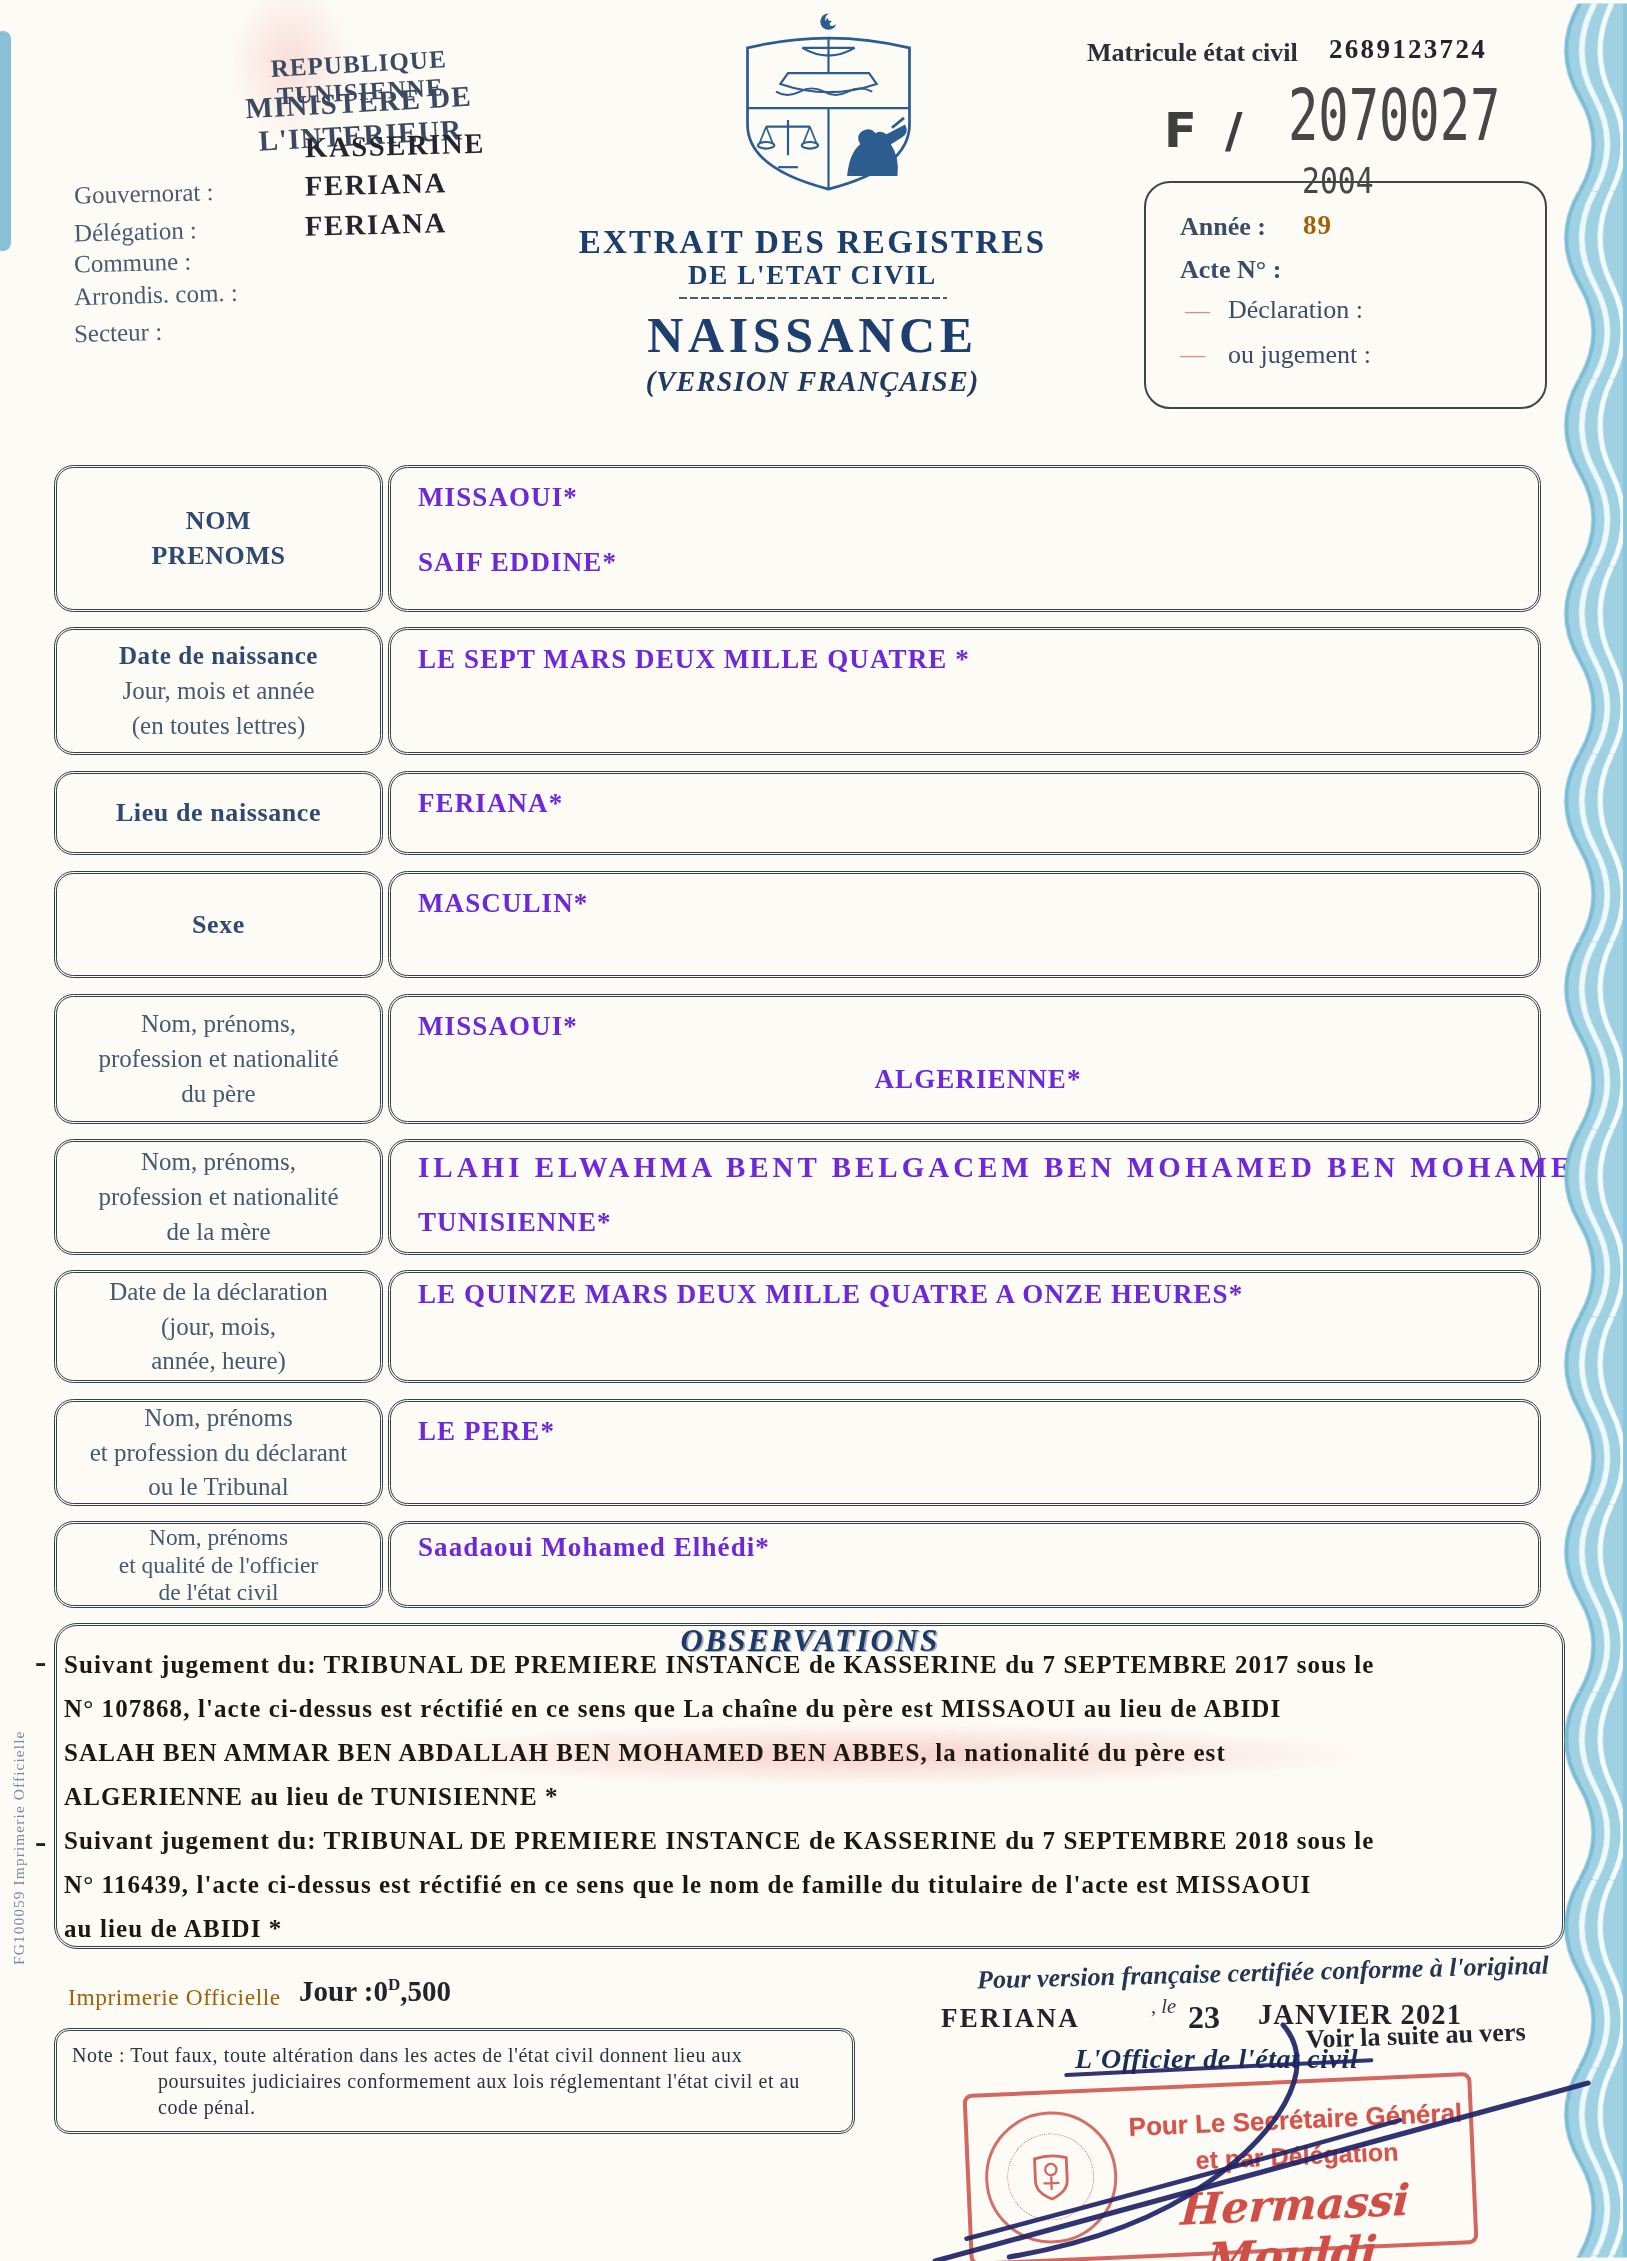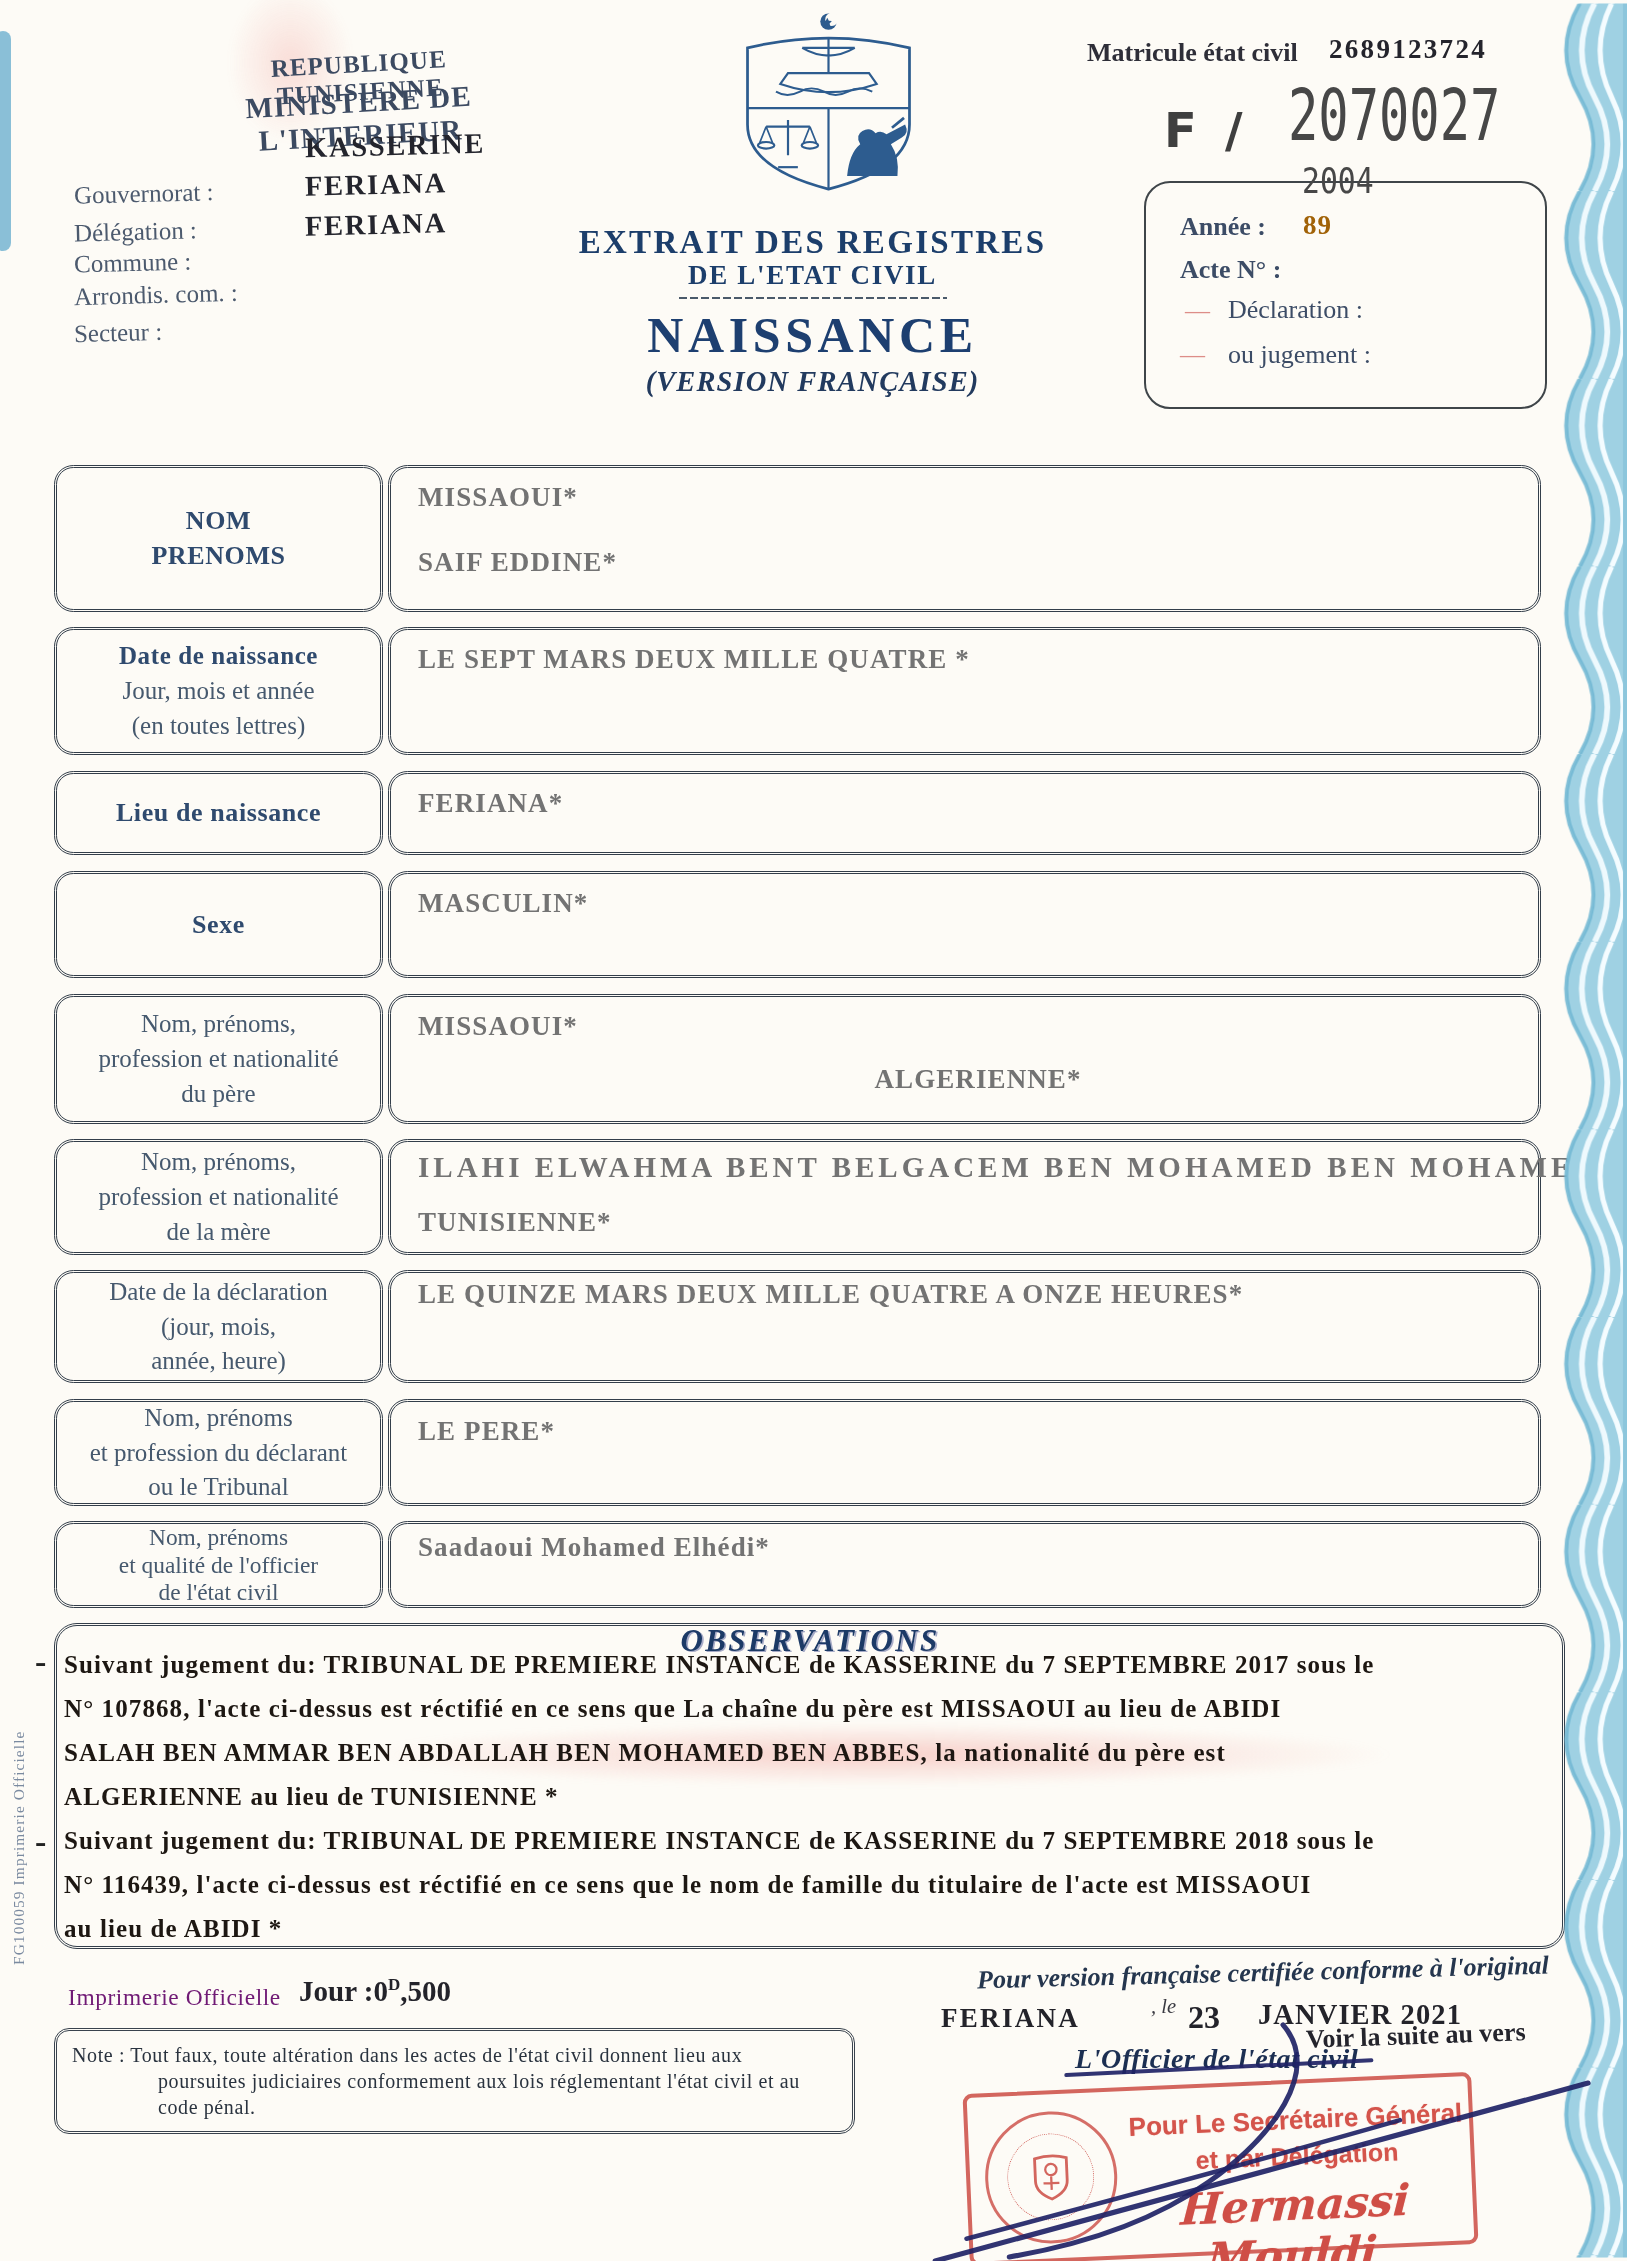--- a/index.html
+++ b/index.html
@@ -24,21 +24,21 @@
     display:flex;flex-direction:column;align-items:center;justify-content:center;
     text-align:center;padding:3.4px 8px;gap:4.6px;
   }
   .value-box{
     left:388px;width:1153px;height:100%;
     padding:13.7px 0 0 27px;
   }
   .label-line{font-size:25px;color:#46596e;line-height:30px;display:block;}
   .label-strong{font-weight:bold;color:#2f4a6e;letter-spacing:0.6px;font-size:26px;}
   .value-line{
-    display:block;font-size:27px;font-weight:600;color:#737373;
+    display:block;font-size:27px;font-weight:600;color:#6d28d9;
     letter-spacing:1.1px;line-height:31px;white-space:nowrap;
   }
   .value-line + .value-line{margin-top:34px;}
   .value-wide{font-size:29px;letter-spacing:4px;}
   .value-overlap{margin-top:-8px;}
   
   .hdr-blue{color:#3c4a61;font-weight:bold;}
   .hl-label{font-size:25px;color:#4c5a6e;}
   .hl-value{font-size:28.5px;font-weight:bold;color:#24252d;letter-spacing:1.7px;}
   .title-blue{color:#1c3e6b;font-weight:bold;text-align:center;}
@@ -269,21 +269,21 @@
   <span class="obs-line">N° 107868, l'acte ci-dessus est réctifié en ce sens que  La chaîne du père est MISSAOUI au lieu de ABIDI</span>
   <span class="obs-line">SALAH BEN AMMAR BEN ABDALLAH BEN MOHAMED BEN ABBES, la nationalité du père est</span>
   <span class="obs-line">ALGERIENNE au lieu de TUNISIENNE *</span>
   <span class="obs-line">Suivant jugement du: TRIBUNAL DE PREMIERE INSTANCE de KASSERINE du 7 SEPTEMBRE 2018 sous le</span>
   <span class="obs-line">N° 116439, l'acte ci-dessus est réctifié en ce sens que  le nom de famille du titulaire de l'acte est MISSAOUI</span>
   <span class="obs-line">au lieu de ABIDI *</span>
 </div>
 
 <div class="abs" style="left:10.3px;top:1965px;transform-origin:0 0;transform:rotate(-90deg);font-size:15.4px;color:#7a8aa0;letter-spacing:1.1px;white-space:nowrap;">FG100059   Imprimerie Officielle</div>
 
-<div class="abs" style="left:68px;top:1984px;font-size:23.4px;color:#701a75;letter-spacing:0.6px;">Imprimerie Officielle</div>
+<div class="abs" style="left:68px;top:1984px;font-size:23.4px;color:#a16207;letter-spacing:0.6px;">Imprimerie Officielle</div>
 <div class="abs" style="left:299px;top:1975px;font-size:29px;font-weight:bold;color:#23232a;">
   <span>Jour :0</span><sup style="font-size:17px;">D</sup><span>,500</span>
 </div>
 
 <div class="note-box">
   <span class="note-line">Note : Tout faux, toute altération dans les actes de l'état civil donnent lieu aux</span>
   <span class="note-line note-indent">poursuites judiciaires conformement aux lois réglementant l'état civil et au</span>
   <span class="note-line note-indent">code pénal.</span>
 </div>
 

